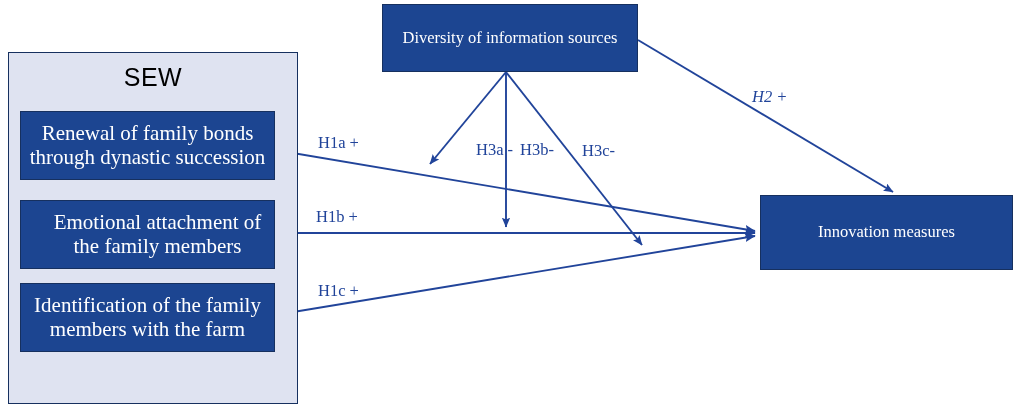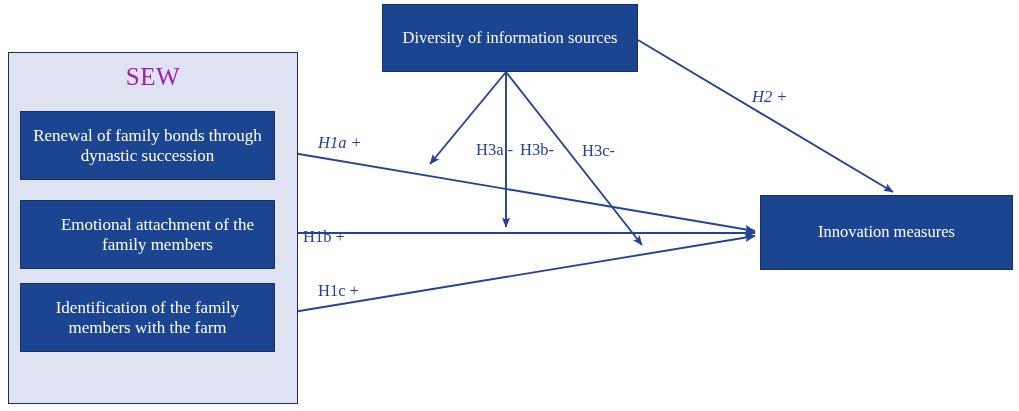--- a/index.html
+++ b/index.html
@@ -38,30 +38,30 @@
   .group-box {
     background: #dfe3f1;
     border: 1.6px solid #16305f;
     display: block;
   }
   .group-title {
     position: absolute;
     left: 0;
     right: 0;
     text-align: center;
-    color: #a21caf;
+    color: #000000;
     font-size: 25px;
-    font-family: Liberation Serif, serif;
+    font-family: Liberation Sans, sans-serif;
     letter-spacing: 0.5px;
   }
   .blue-box {
     background: #1c4591;
     border: 1.4px solid #16305f;
     color: #ffffff;
-    font-size: 17px;
+    font-size: 21px;
     padding: 2px 8px;
   }
   .blue-box.big {
     font-size: 16.5px;
   }
   .edge-label {
     position: absolute;
     color: #21449a;
     font-size: 16.5px;
     font-family: "Liberation Serif", "DejaVu Serif", serif;
@@ -105,21 +105,21 @@
   <div class="node blue-box" id="node-renewal" style="left: 20px; top: 111px; width: 255px; height: 69px;">Renewal of family bonds through dynastic succession</div>
 
   <div class="node blue-box" id="node-emotional" style="left: 20px; top: 200px; width: 255px; height: 69px; padding-left: 28px;">Emotional attachment of the family members</div>
 
   <div class="node blue-box" id="node-identification" style="left: 20px; top: 283px; width: 255px; height: 69px; text-align: center;">Identification of the family members with the farm</div>
 
   <div class="node blue-box big" id="node-innovation" style="left: 760px; top: 195px; width: 253px; height: 75px;">Innovation measures</div>
 
   <div class="node blue-box big" id="node-diversity" style="left: 382px; top: 4px; width: 256px; height: 68px;">Diversity of information sources</div>
 
-  <div class="edge-label" id="lbl-h1a" style="left: 318px; top: 133px; font-style: italic;">H1a +</div>
-  <div class="edge-label" id="lbl-h1b" style="left: 303px; top: 207px; margin-top: 20px;">H1b +</div>
+  <div class="edge-label" id="lbl-h1a" style="left: 318px; top: 133px;">H1a +</div>
+  <div class="edge-label" id="lbl-h1b" style="left: 316px; top: 207px;">H1b +</div>
   <div class="edge-label" id="lbl-h1c" style="left: 318px; top: 281px; text-align: right;">H1c +</div>
   <div class="edge-label" id="lbl-h2" style="left: 752px; top: 87px; font-style: italic;">H2 +</div>
   <div class="edge-label" id="lbl-h3a" style="left: 476px; top: 140px;">H3a -</div>
   <div class="edge-label" id="lbl-h3b" style="left: 514px; top: 140px; margin-left: 6px;">H3b-</div>
   <div class="edge-label" id="lbl-h3c" style="left: 582px; top: 141px;">H3c-</div>
 
 </div>
 
 </body></html>

